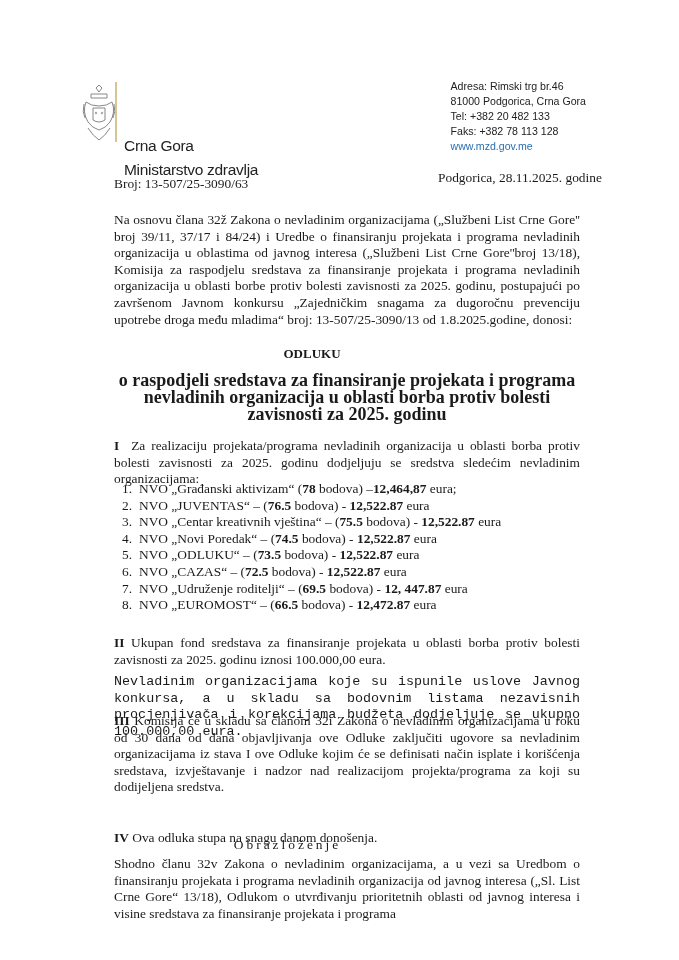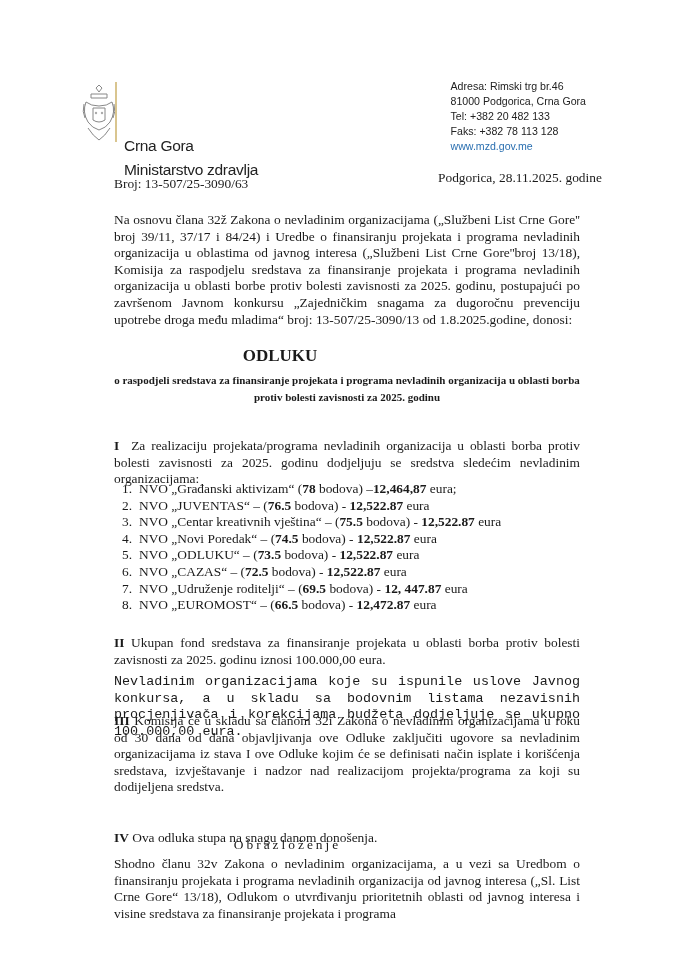--- a/index.html
+++ b/index.html
@@ -14,23 +14,23 @@
   .org { position: absolute; left: 124px; top: 86px; font-size: 15.5px; line-height: 24px; color: #222; letter-spacing: -0.3px; margin-top: 48px; }
   .contact { position: absolute; right: 93px; top: 79px; text-align: left; font-size: 10.6px; line-height: 15px; color: #222; }
   .contact .web { color: #2a6fb0; }
 
   .ref { position: absolute; left: 114px; top: 176px; font-size: 13.4px; }
   .date { position: absolute; left: 438px; top: 170px; font-size: 13.4px; text-align: right; }
 
   .text { position: absolute; left: 114px; width: 466px; font-size: 13.4px; line-height: 16.6px; text-align: justify; }
   .p1 { top: 212px; }
 
-  .title { position: absolute; left: 0; width: 560px; text-align: center; font-weight: bold; font-size: 17px; }
+  .title { position: absolute; left: 0; width: 560px; text-align: center; font-weight: bold; font-size: 13px; padding-left: 32px; }
   .t1 { top: 346px; }
-  .subtitle { position: absolute; left: 110px; width: 474px; top: 372px; text-align: center; font-weight: bold; font-size: 11px; line-height: 17px; }
+  .subtitle { position: absolute; left: 110px; width: 474px; top: 372px; text-align: center; font-weight: bold; font-size: 18px; line-height: 17px; }
 
   .s1 { top: 438px; }
   .list { position: absolute; left: 114px; top: 481px; margin: 0; padding: 0; list-style: none; font-size: 13.4px; line-height: 16.6px; }
   .list li { position: relative; padding-left: 25px; white-space: nowrap; }
   .list li .num { position: absolute; left: 0; width: 18px; text-align: right; }
   .s2 { top: 635px; }
   .s3 { top: 674px; font-family: Liberation Mono, monospace; }
   .s4 { top: 713px; }
   .s5 { top: 830px; }
   .obraz { position: absolute; left: 0; width: 575px; top: 837px; text-align: center; font-weight: normal; font-size: 13.4px; letter-spacing: 3px; }

